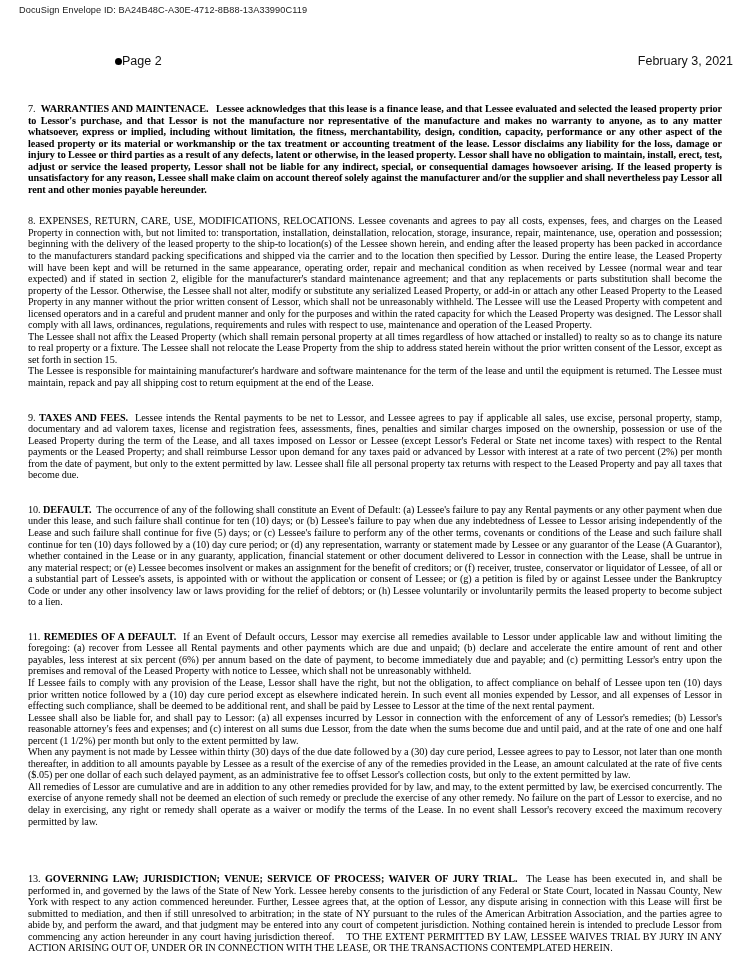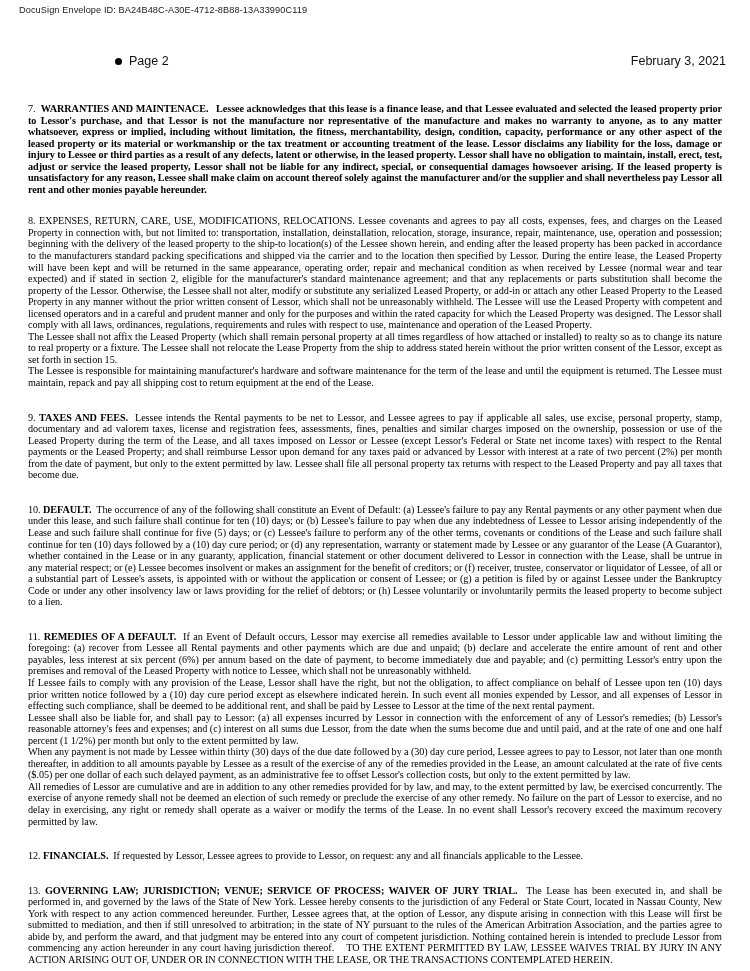--- a/index.html
+++ b/index.html
@@ -45,36 +45,35 @@
     font-family: "Liberation Sans", "DejaVu Sans", sans-serif;
     font-size: 12.5px;
     color: #111111;
   }
   .header-page {
     position: absolute;
     left: 115px;
     top: 0;
     display: flex;
     align-items: center;
-    gap: 7px;
     white-space: nowrap;
   }
   .header-bullet {
     display: inline-block;
     width: 7px;
     height: 7px;
     border-radius: 50%;
     background: #000000;
     flex: 0 0 auto;
     position: relative;
     top: 0px;
   }
   .header-date {
     position: absolute;
-    right: 24px;
+    right: 17px;
     top: 0;
     white-space: nowrap;
   }
 
   
   .body-col {
     position: absolute;
     left: 28px;
     top: 103px;
     width: 694px;
@@ -144,20 +143,19 @@
     <div class="gap-xxl"></div>
 
     <p class="clause"><span class="sec-num">11.</span>&nbsp;<span class="sec-title">REMEDIES OF A DEFAULT.</span>&nbsp;&nbsp;<span>If an Event of Default occurs, Lessor may exercise all remedies available to Lessor under applicable law and without limiting the foregoing: (a) recover from Lessee all Rental payments and other payments which are due and unpaid; (b) declare and accelerate the entire amount of rent and other payables, less interest at six percent (6%) per annum based on the date of payment, to become immediately due and payable; and (c) permitting Lessor's entry upon the premises and removal of the Leased Property with notice to Lessee, which shall not be unreasonably withheld.</span></p>
     <p class="clause">If Lessee fails to comply with any provision of the Lease, Lessor shall have the right, but not the obligation, to affect compliance on behalf of Lessee upon ten (10) days prior written notice followed by a (10) day cure period except as elsewhere indicated herein.  In such event all monies expended by Lessor, and all expenses of Lessor in effecting such compliance, shall be deemed to be additional rent, and shall be paid by Lessee to Lessor at the time of the next rental payment.</p>
     <p class="clause">Lessee shall also be liable for, and shall pay to Lessor: (a) all expenses incurred by Lessor in connection with the enforcement of any of Lessor's remedies; (b) Lessor's reasonable attorney's fees and expenses; and (c) interest on all sums due Lessor, from the date when the sums become due and until paid, and at the rate of one and one half percent (1 1/2%) per month but only to the extent permitted by law.</p>
     <p class="clause">When any payment is not made by Lessee within thirty (30) days of the due date followed by a (30) day cure period, Lessee agrees to pay to Lessor, not later than one month thereafter, in addition to all amounts payable by Lessee as a result of the exercise of any of the remedies provided in the Lease, an amount calculated at the rate of five cents ($.05) per one dollar of each such delayed payment, as an administrative fee to offset Lessor's collection costs, but only to the extent permitted by law.</p>
     <p class="clause">All remedies of Lessor are cumulative and are in addition to any other remedies provided for by law, and may, to the extent permitted by law, be exercised concurrently.  The exercise of anyone remedy shall not be deemed an election of such remedy or preclude the exercise of any other remedy.  No failure on the part of Lessor to exercise, and no delay in exercising, any right or remedy shall operate as a waiver or modify the terms of the Lease.  In no event shall Lessor's recovery exceed the maximum recovery permitted by law.</p>
 
     <div class="gap-xxl"></div>
 
-    <p class="clause"><span class="sec-num">12.</span>&nbsp;<span class="sec-title">FINANCIALS.</span>&nbsp;&nbsp;<span>If requested by Lessor, Lessee agrees to provide to Lessor, on request: any and all financials applicable to the Lessee.</span></p>
 
     <div class="gap-xxl"></div>
 
     <p class="clause"><span class="sec-num">13.</span>&nbsp;<span class="sec-title">GOVERNING LAW; JURISDICTION; VENUE; SERVICE OF PROCESS; WAIVER OF JURY TRIAL.</span>&nbsp;&nbsp;<span>The Lease has been executed in, and shall be performed in, and governed by the laws of the State of New York.  Lessee hereby consents to the jurisdiction of any Federal or State Court, located in Nassau County, New York with respect to any action commenced hereunder. Further, Lessee agrees that, at the option of Lessor, any dispute arising in connection with this Lease will first be submitted to mediation, and then if still unresolved to arbitration; in the state of NY pursuant to the rules of the American Arbitration Association, and the parties agree to abide by, and perform the award, and that judgment may be entered into any court of competent jurisdiction.  Nothing contained herein is intended to preclude Lessor from commencing any action hereunder in any court having jurisdiction thereof.</span>&nbsp;&nbsp;&nbsp;&nbsp;<span class="b">TO THE EXTENT PERMITTED BY LAW, LESSEE WAIVES TRIAL BY JURY IN ANY ACTION ARISING OUT OF, UNDER OR IN CONNECTION WITH THE LEASE, OR THE TRANSACTIONS CONTEMPLATED HEREIN.</span></p>
 
   </div>
 </div>
 
 </body></html>

